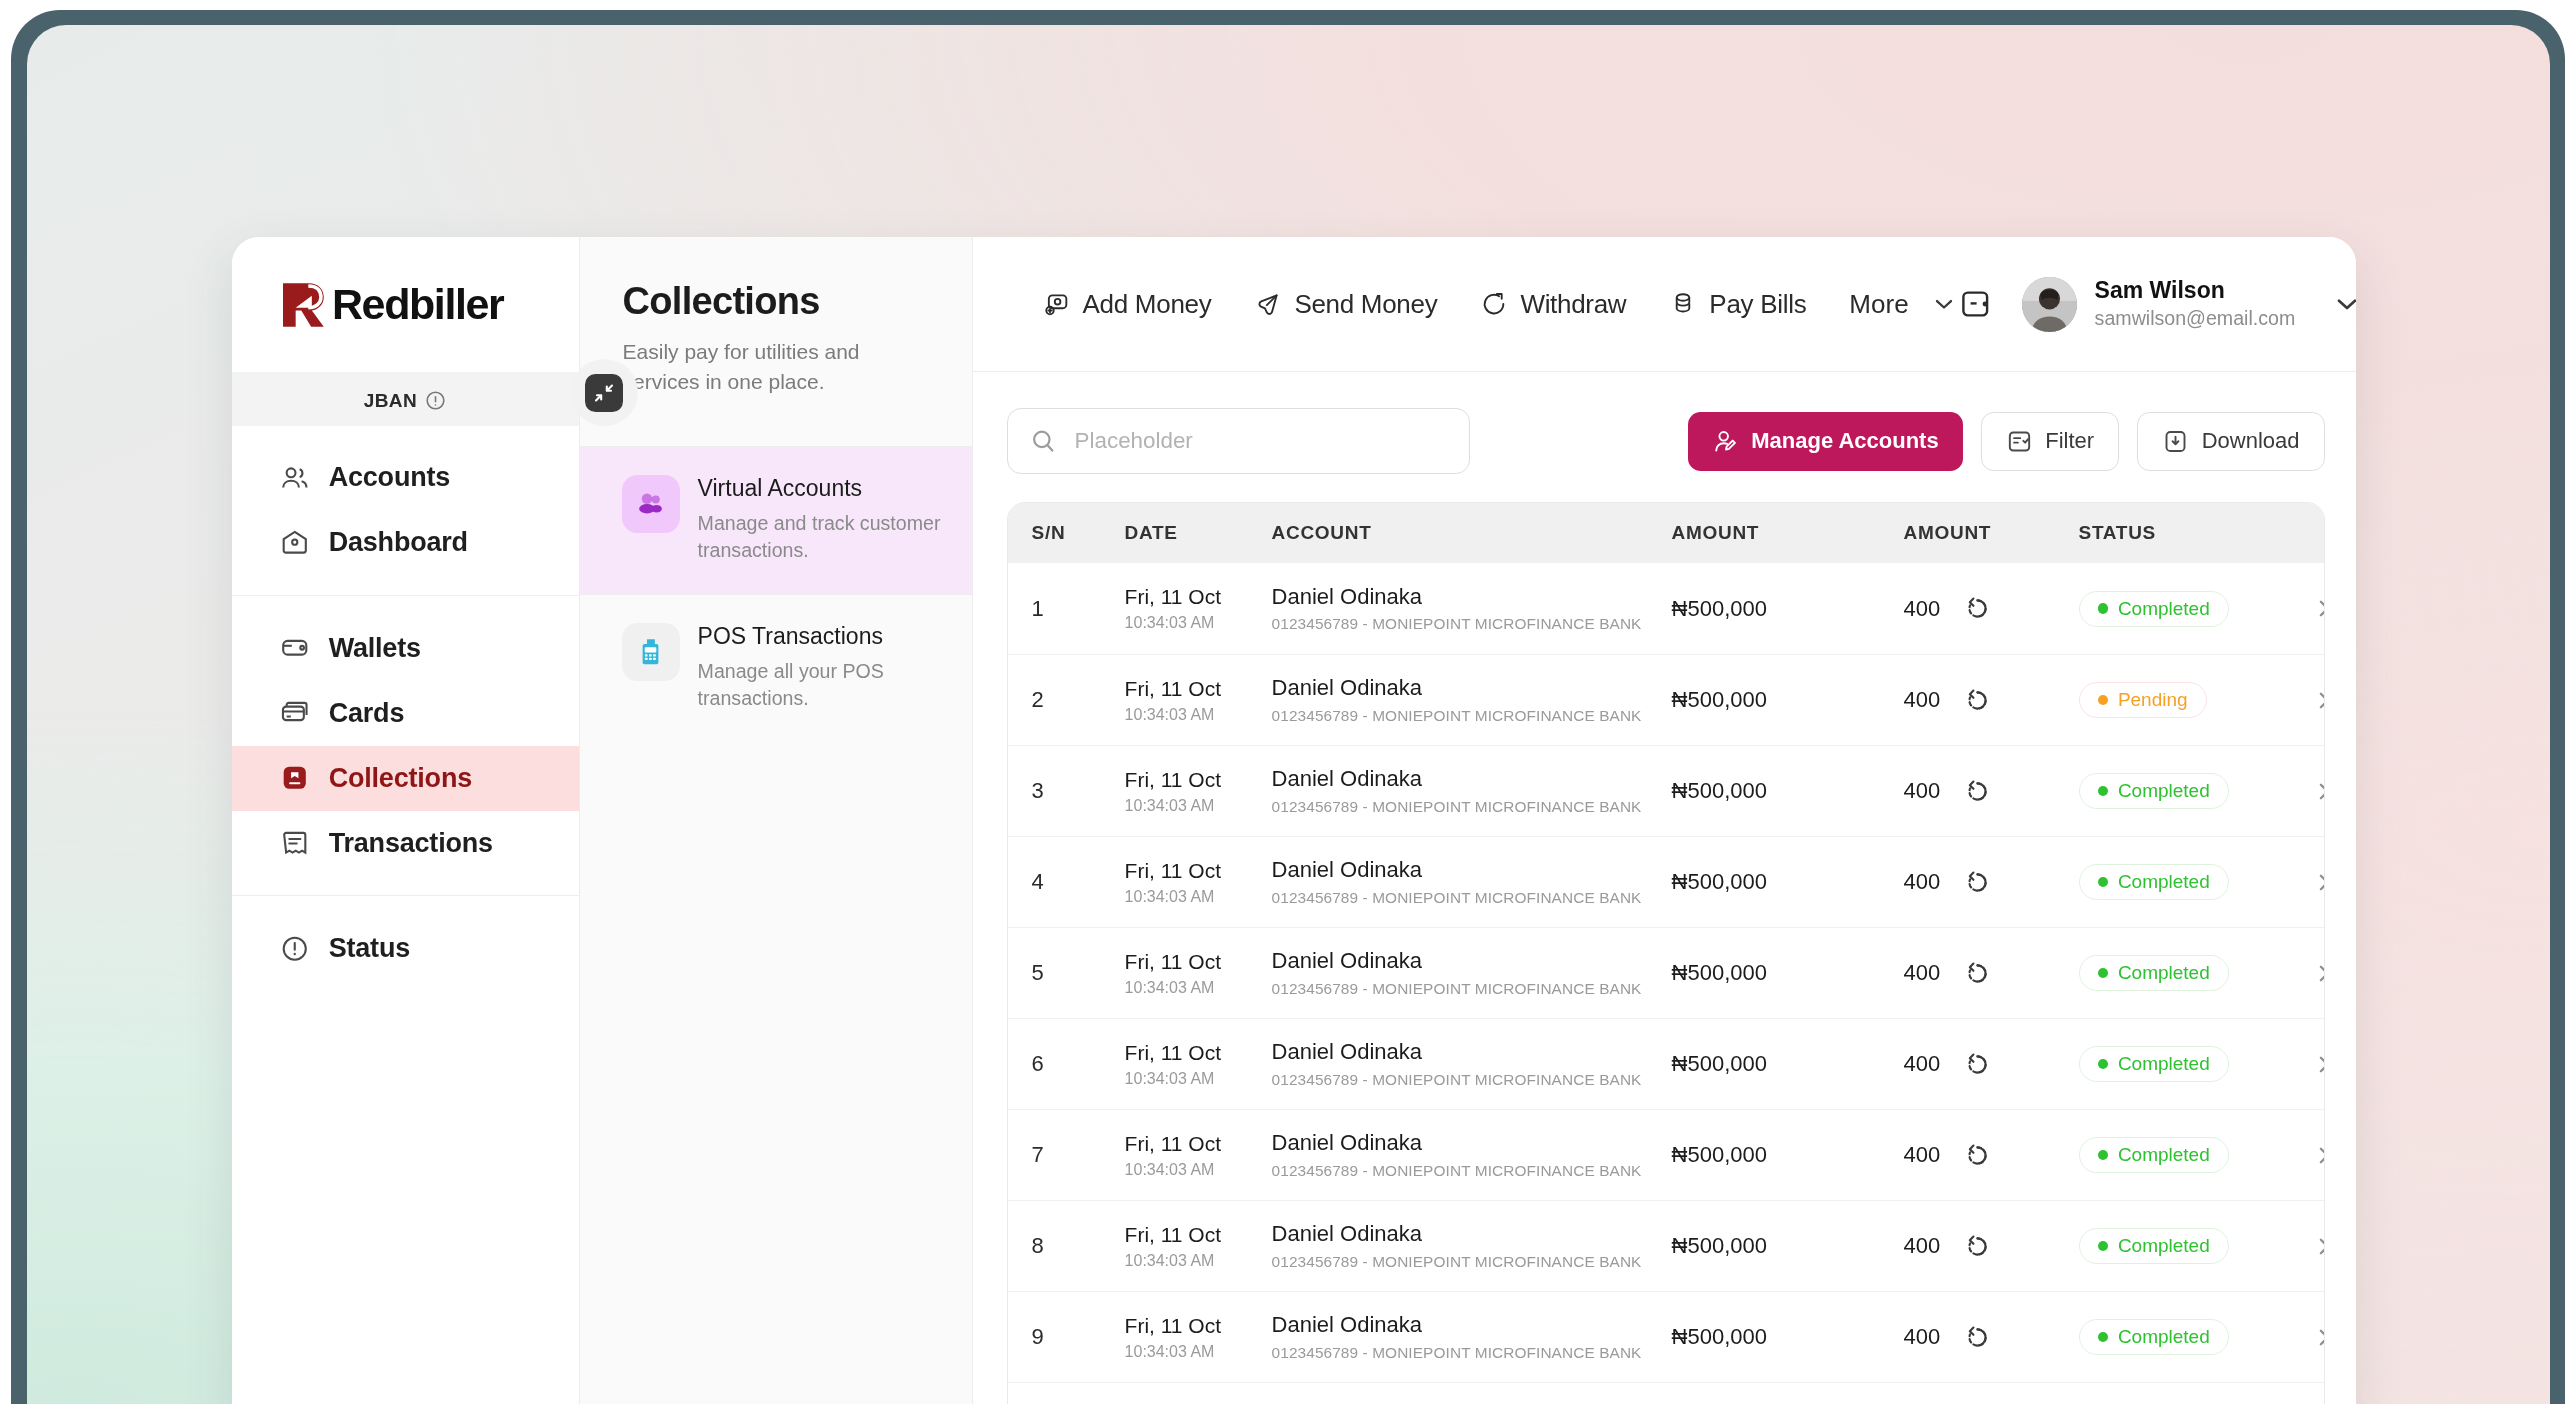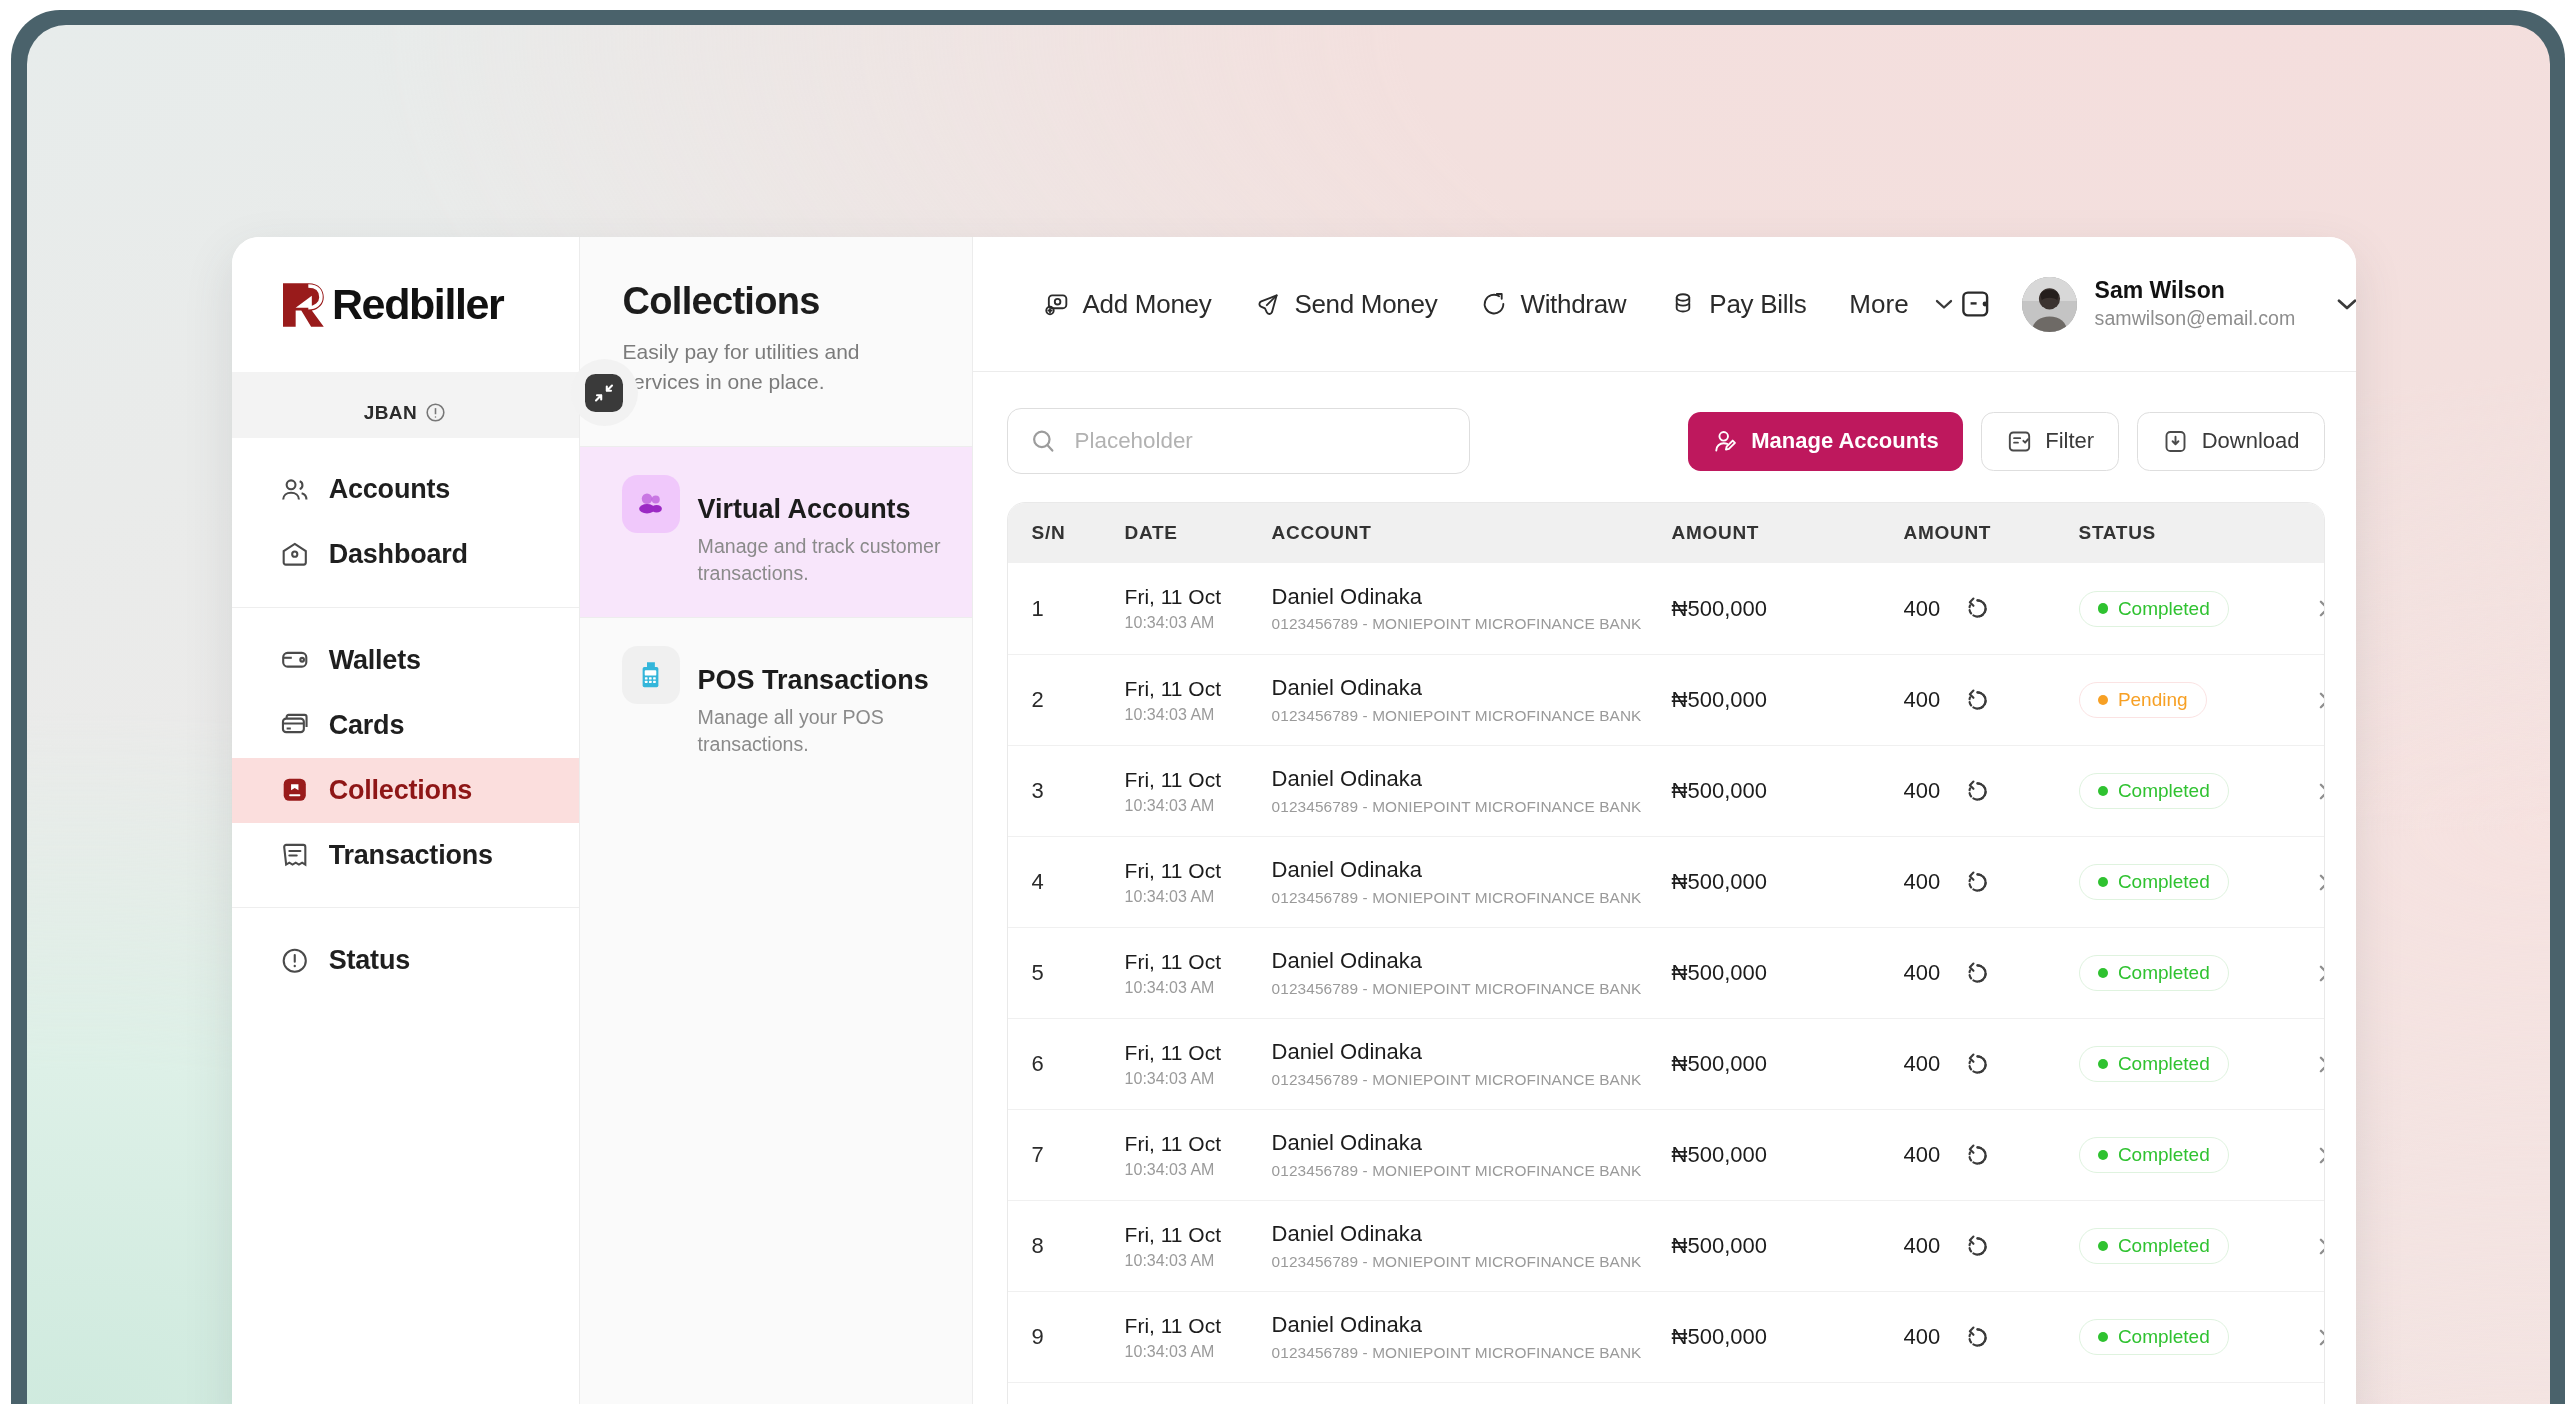--- a/index.html
+++ b/index.html
@@ -74,21 +74,21 @@
     border-bottom: 1.4px solid #e2e2e2;
     padding: 0 42px 11.2px 42px;
     margin: 0 11.2px;
   }
   .acct-num {
     font-size: 25px; font-weight: 700; letter-spacing: 4.9px; color: #1c1c1c;
   }
   .copy-ic { width: 24px; height: 24px; flex: 0 0 24px; cursor: pointer; }
   .jban-row {
     display: flex; align-items: center; justify-content: center; gap: 8.4px;
-    margin-top: 17px;
+    margin-top: 5px;
   }
   .jban-txt { font-size: 19px; font-weight: 600; color: #2b2b2b; letter-spacing: 0.4px; }
   .jban-ic { width: 21px; height: 21px; }
 
   .nav-group { padding: 19.6px 0; }
   .nav-group + .nav-group { border-top: 1.4px solid #eeeeee; }
   .nav-item {
     display: flex; align-items: center; gap: 19.6px;
     padding: 17px 0 17px 48px;
     cursor: pointer;
@@ -112,21 +112,21 @@
     display: flex; gap: 18px;
     padding: 28px 28px 29.5px 42px;
     border-top: 1.4px solid #ededed;
     cursor: pointer;
   }
   .col-card.sel { background: #f8e6fb; }
   .cc-ic { width: 58px; height: 58px; flex: 0 0 58px; border-radius: 15.4px;
            display: flex; align-items: center; justify-content: center; }
   .cc-ic.purple { background: #f0c8fb; }
   .cc-ic.grey { background: #f0f0f0; }
-  .cc-name { font-size: 27px; font-weight: 700; color: #1c1c1c; margin-top: 19px; }
+  .cc-name { font-size: 23px; font-weight: 400; color: #1c1c1c; }
   .cc-desc { margin-top: 8.4px; font-size: 19.6px; line-height: 1.38; color: #8a8a8a; }
 
   
   #main { flex: 1; display: flex; flex-direction: column; min-width: 0; background: #fff;}
 
   
   #topbar {
     height: 135px; flex: 0 0 135px;
     display: flex; align-items: center;
     border-bottom: 1.4px solid #ececec;

